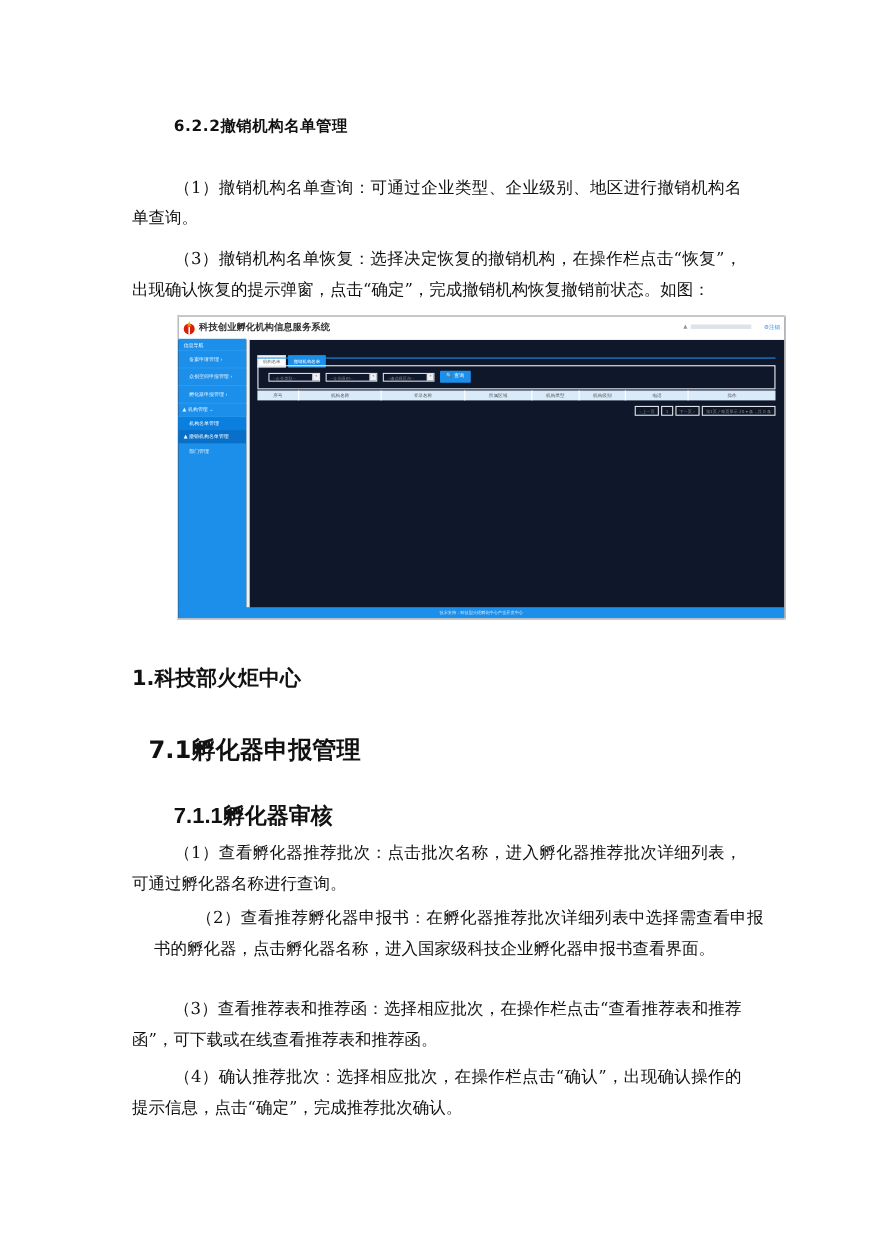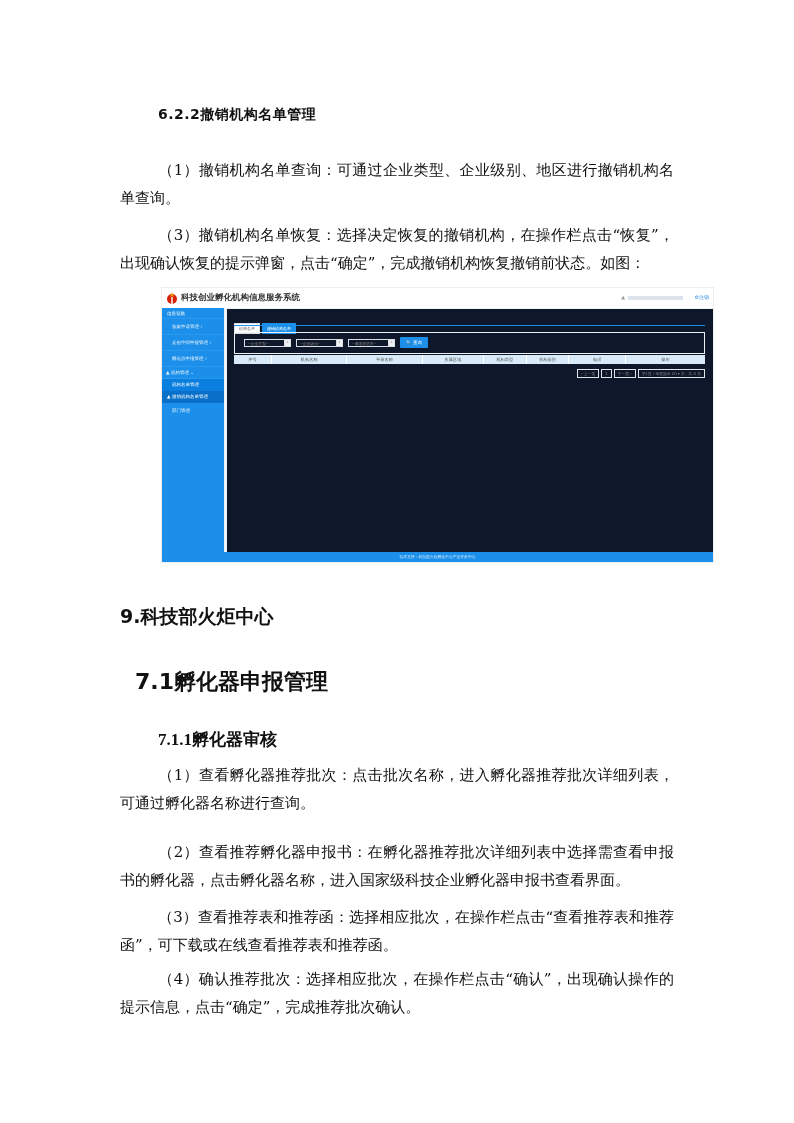--- a/index.html
+++ b/index.html
@@ -7,22 +7,22 @@
          font-family: "DejaVu Serif", "Liberation Serif", serif; color: #111; }
   .h3 { position: absolute; left: 158px; top: 106px; font-size: 14px; font-weight: bold;
         font-family: "DejaVu Sans", "Liberation Sans", sans-serif; letter-spacing: 0.5px; }
   .para { position: absolute; left: 120px; width: 554px; font-size: 15px; line-height: 28px;
           text-align: justify; }
   .para .indent { display: inline-block; width: 38px; }
   .h1 { position: absolute; left: 120px; top: 604px; font-size: 19px; font-weight: bold;
         font-family: "DejaVu Sans", "Liberation Sans", sans-serif; }
   .h2 { position: absolute; left: 135px; top: 667px; font-size: 22px; font-weight: bold;
         font-family: "DejaVu Sans", "Liberation Sans", sans-serif; }
-  .h3b { position: absolute; left: 158px; top: 728px; font-size: 17px; font-weight: bold;
-         font-family: Liberation Serif, serif; }
+  .h3b { position: absolute; left: 158px; top: 728px; font-size: 20px; font-weight: bold;
+         font-family: Liberation Sans, sans-serif; }
 
   
   .shot { position: absolute; left: 120px; top: 287px; width: 553px; height: 276px;
           background: #0f172a; font-family: "DejaVu Sans", "Liberation Sans", sans-serif;
           overflow: hidden; border: 1px solid #eee; box-sizing: border-box; margin-left: 41px; }
   .shot .topbar { position: absolute; left: 0; top: 0; width: 100%; height: 20px; background: #fff;
                   border-bottom: 1px solid #eef2f6; }
   .shot .logo { position: absolute; left: 3px; top: 3px; width: 14px; height: 14px; }
   .shot .sysname { position: absolute; left: 19px; top: 4px; font-size: 8.5px; font-weight: bold; color: #333; }
   .shot .user { position: absolute; right: 30px; top: 6px; font-size: 5px; color: #999; }
@@ -114,20 +114,20 @@
       <span>‹ 上一页</span>
       <span>1</span>
       <span>下一页 ›</span>
       <span>第1页 / 每页显示 20 ▾ 条，共 0 条</span>
     </div>
   </div>
 
   <div class="footer">技术支持：科技型火炬孵化中心产业开发中心</div>
 </div>
 
-<div class="h1">9.科技部火炬中心</div>
+<div class="h1">1.科技部火炬中心</div>
 <div class="h2">7.1孵化器申报管理</div>
 <div class="h3b">7.1.1孵化器审核</div>
 
 <div class="para" style="top:761px;"><span class="indent"></span><span>（1）查看孵化器推荐批次：点击批次名称，进入孵化器推荐批次详细列表，可通过孵化器名称进行查询。</span></div>
-<div class="para" style="top:838px;"><span class="indent"></span><span>（2）查看推荐孵化器申报书：在孵化器推荐批次详细列表中选择需查看申报书的孵化器，点击孵化器名称，进入国家级科技企业孵化器申报书查看界面。</span></div>
+<div class="para" style="top:820px;margin-left:20px;"><span class="indent"></span><span>（2）查看推荐孵化器申报书：在孵化器推荐批次详细列表中选择需查看申报书的孵化器，点击孵化器名称，进入国家级科技企业孵化器申报书查看界面。</span></div>
 <div class="para" style="top:903px;"><span class="indent"></span><span>（3）查看推荐表和推荐函：选择相应批次，在操作栏点击“查看推荐表和推荐函”，可下载或在线查看推荐表和推荐函。</span></div>
 <div class="para" style="top:965px;"><span class="indent"></span><span>（4）确认推荐批次：选择相应批次，在操作栏点击“确认”，出现确认操作的提示信息，点击“确定”，完成推荐批次确认。</span></div>
 
 </body></html>

